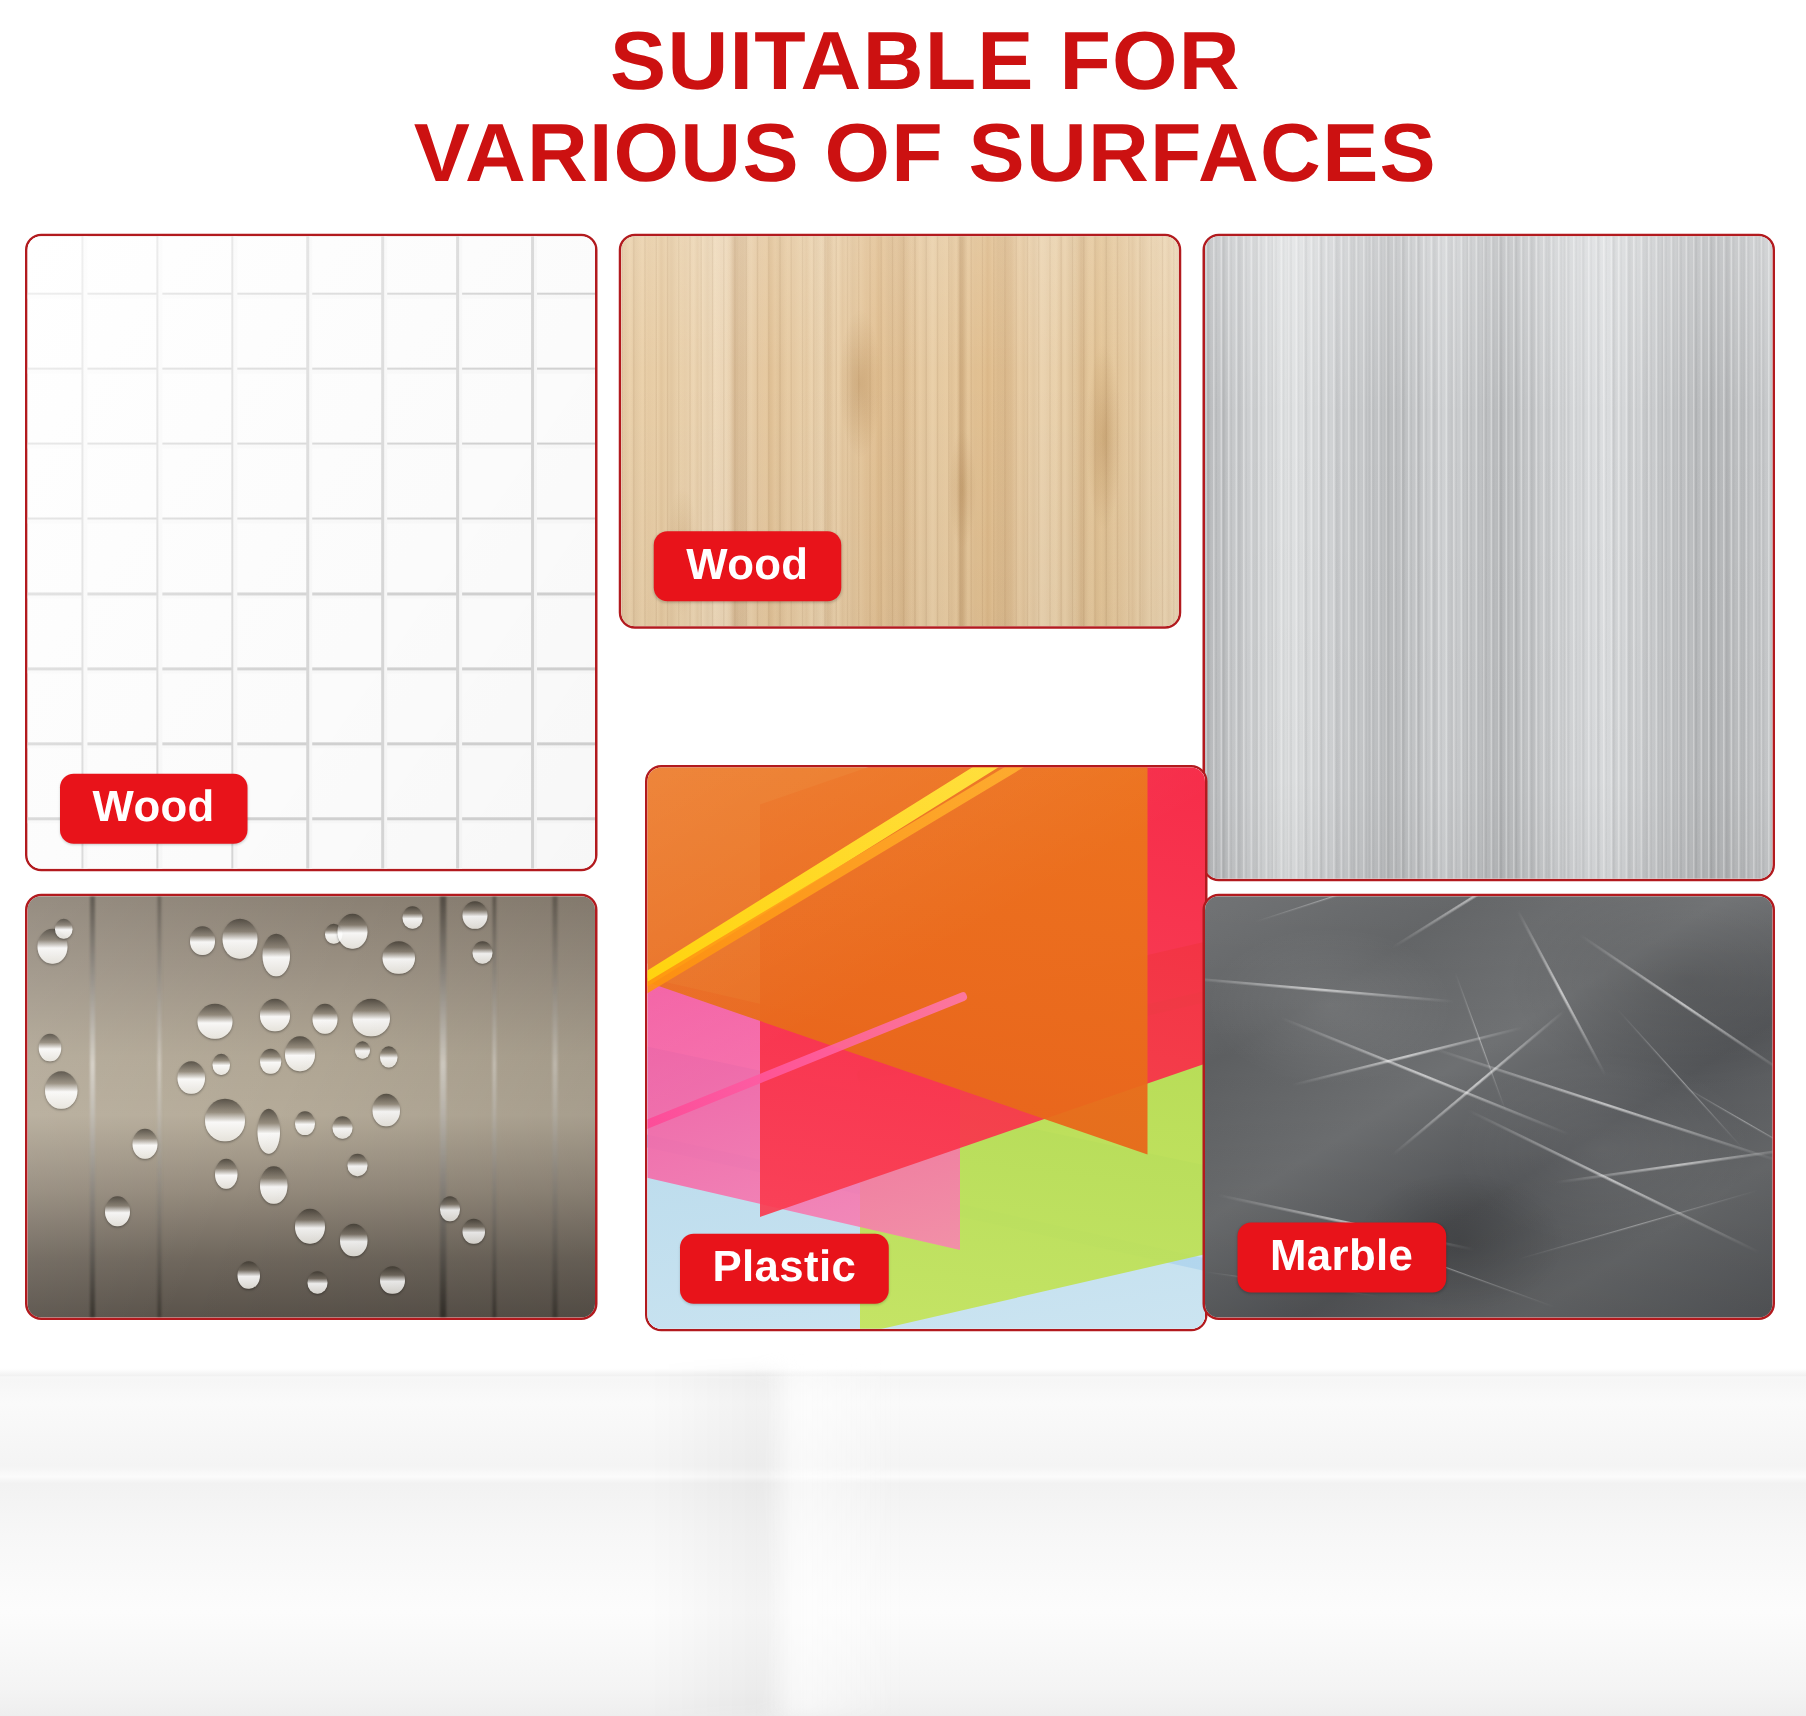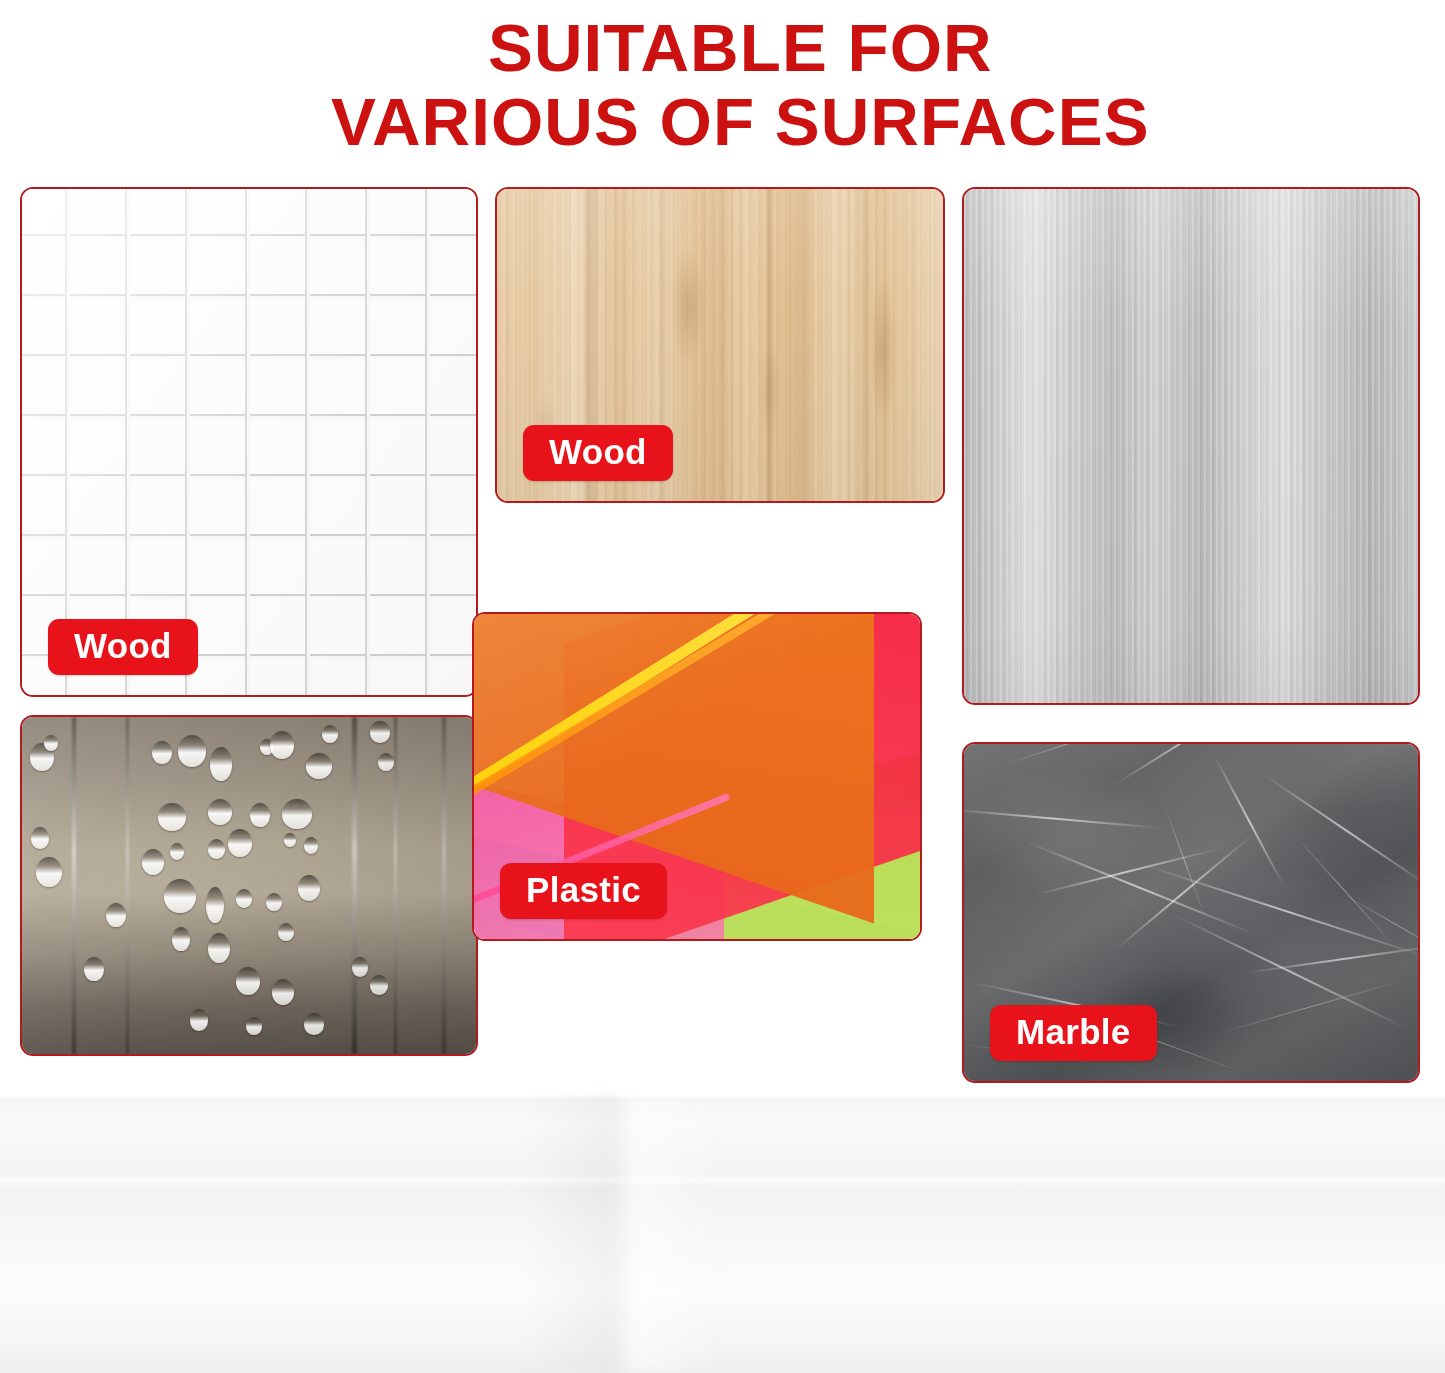--- a/index.html
+++ b/index.html
@@ -291,21 +291,21 @@
     <div class="drop" style="left:214px; top:250px; width:24px; height:28px;"></div>
     <div class="drop" style="left:250px; top:262px; width:22px; height:26px;"></div>
     <div class="drop" style="left:330px; top:240px; width:16px; height:20px;"></div>
     <div class="drop" style="left:348px; top:258px; width:18px; height:20px;"></div>
     <div class="drop" style="left:168px; top:292px; width:18px; height:22px;"></div>
     <div class="drop" style="left:224px; top:300px; width:16px; height:18px;"></div>
     <div class="drop" style="left:282px; top:296px; width:20px; height:22px;"></div>
   </div>
 </div>
 
-<div class="panel" style="left:472px; top:612px; width:450px; height:329px;">
+<div class="panel" style="left:516px; top:612px; width:450px; height:453px;">
   <div class="swatch tex-plastic">
 
     <div class="pl-layer" style="left:-60px; top:210px; width:620px; height:320px;
          background:linear-gradient(150deg,#f1f4f6,#fafbfc);
          transform:skewY(12deg);"></div>
 
     <div class="pl-layer" style="left:-40px; top:285px; width:600px; height:10px;
          background:linear-gradient(to right,#1f72d8,#2f8ae8);
          transform:rotate(12.5deg); transform-origin:left center; border-radius:2px;"></div>
 
@@ -341,21 +341,21 @@
          background:linear-gradient(to right,#ff8a00,#ffb02a);
          transform:rotate(-31deg); transform-origin:left center; border-radius:3px; opacity:.9;"></div>
 
     <div class="pl-layer" style="left:-60px; top:306px; width:340px; height:7px;
          background:linear-gradient(to right,#ff3b8e,#ff79b4);
          transform:rotate(-22deg); transform-origin:left center; border-radius:3px; opacity:.85;"></div>
   </div>
   <div class="badge">Plastic</div>
 </div>
 
-<div class="panel" style="left:962px; top:715px; width:458px; height:341px;margin-top:27px;">
+<div class="panel" style="left:962px; top:715px; width:458px; height:341px;">
   <div class="swatch tex-marble">
     <div class="vein" style="left:-20px; top:64px;  width:220px; transform:rotate(5deg);"></div>
     <div class="vein" style="left:150px; top:40px;  width:180px; transform:rotate(-32deg);"></div>
     <div class="vein" style="left:250px; top:10px;  width:150px; transform:rotate(62deg);"></div>
     <div class="vein" style="left:300px; top:30px;  width:200px; transform:rotate(34deg);"></div>
     <div class="vein" style="left:60px;  top:96px;  width:250px; transform:rotate(22deg);"></div>
     <div class="vein" style="left:180px; top:120px; width:300px; transform:rotate(18deg);"></div>
     <div class="vein" style="left:70px;  top:150px; width:190px; transform:rotate(-14deg);"></div>
     <div class="vein" style="left:210px; top:170px; width:260px; transform:rotate(26deg);"></div>
     <div class="vein" style="left:150px; top:206px; width:180px; transform:rotate(-40deg);"></div>

